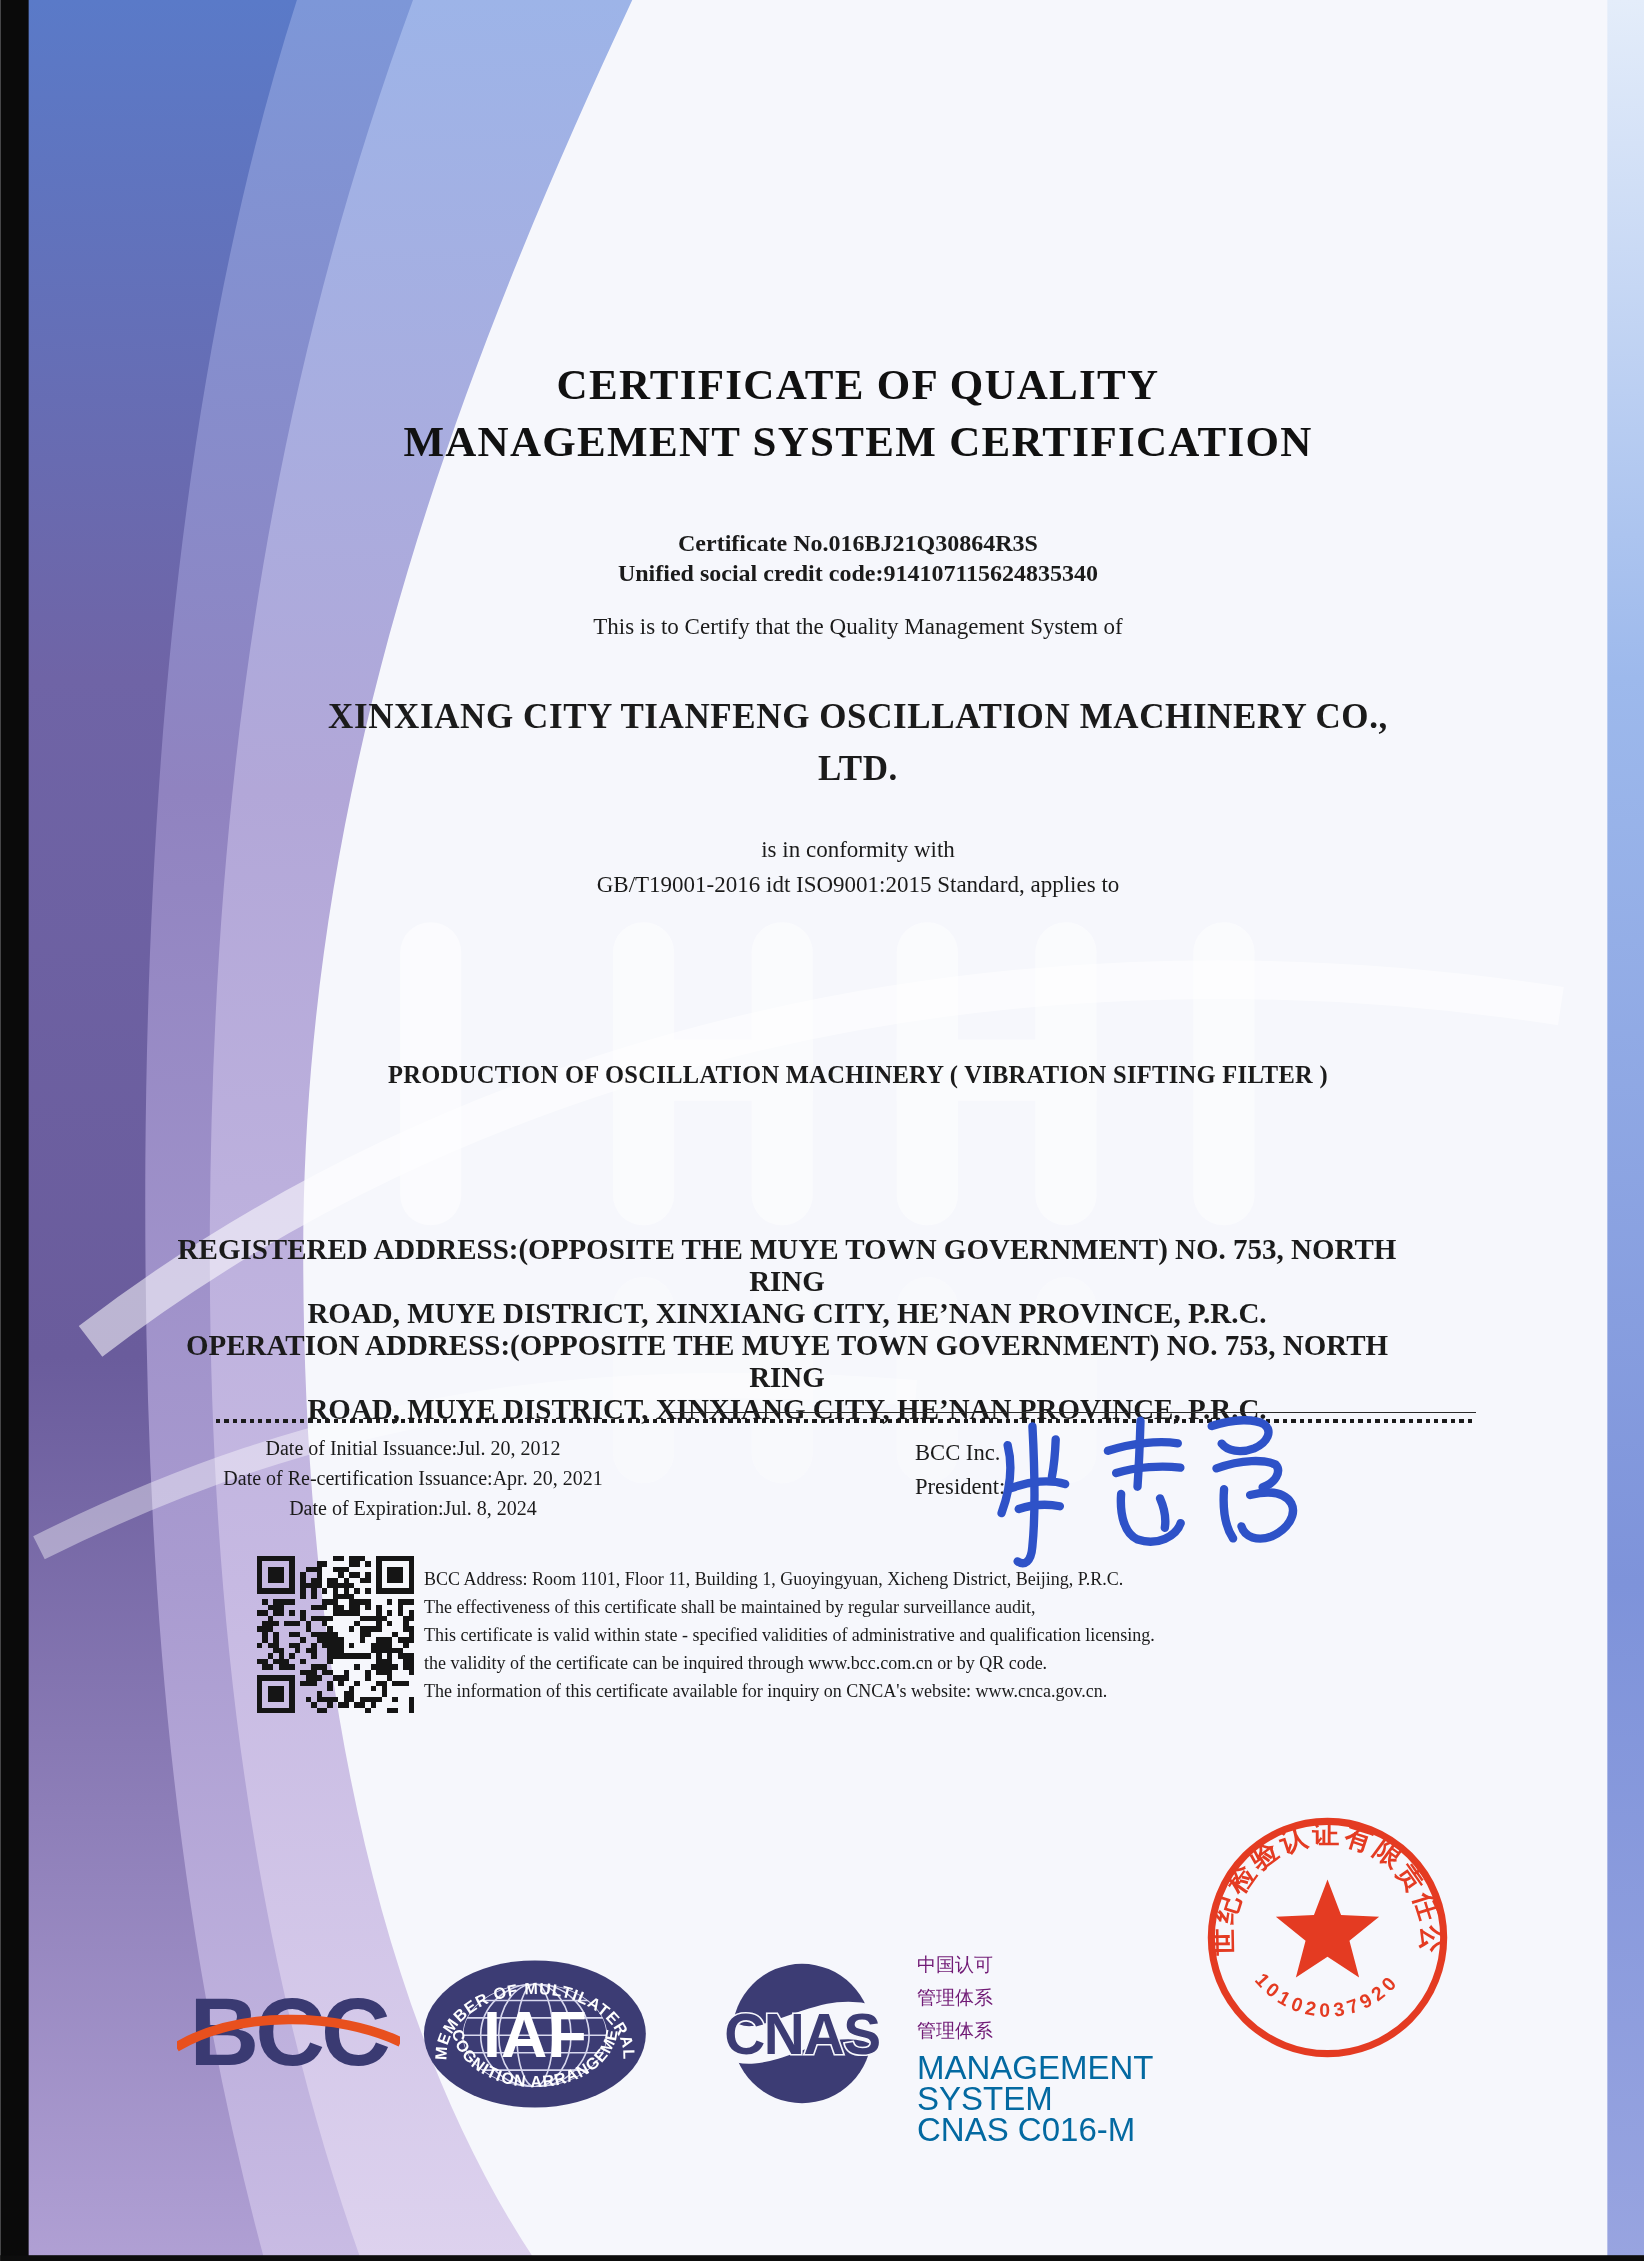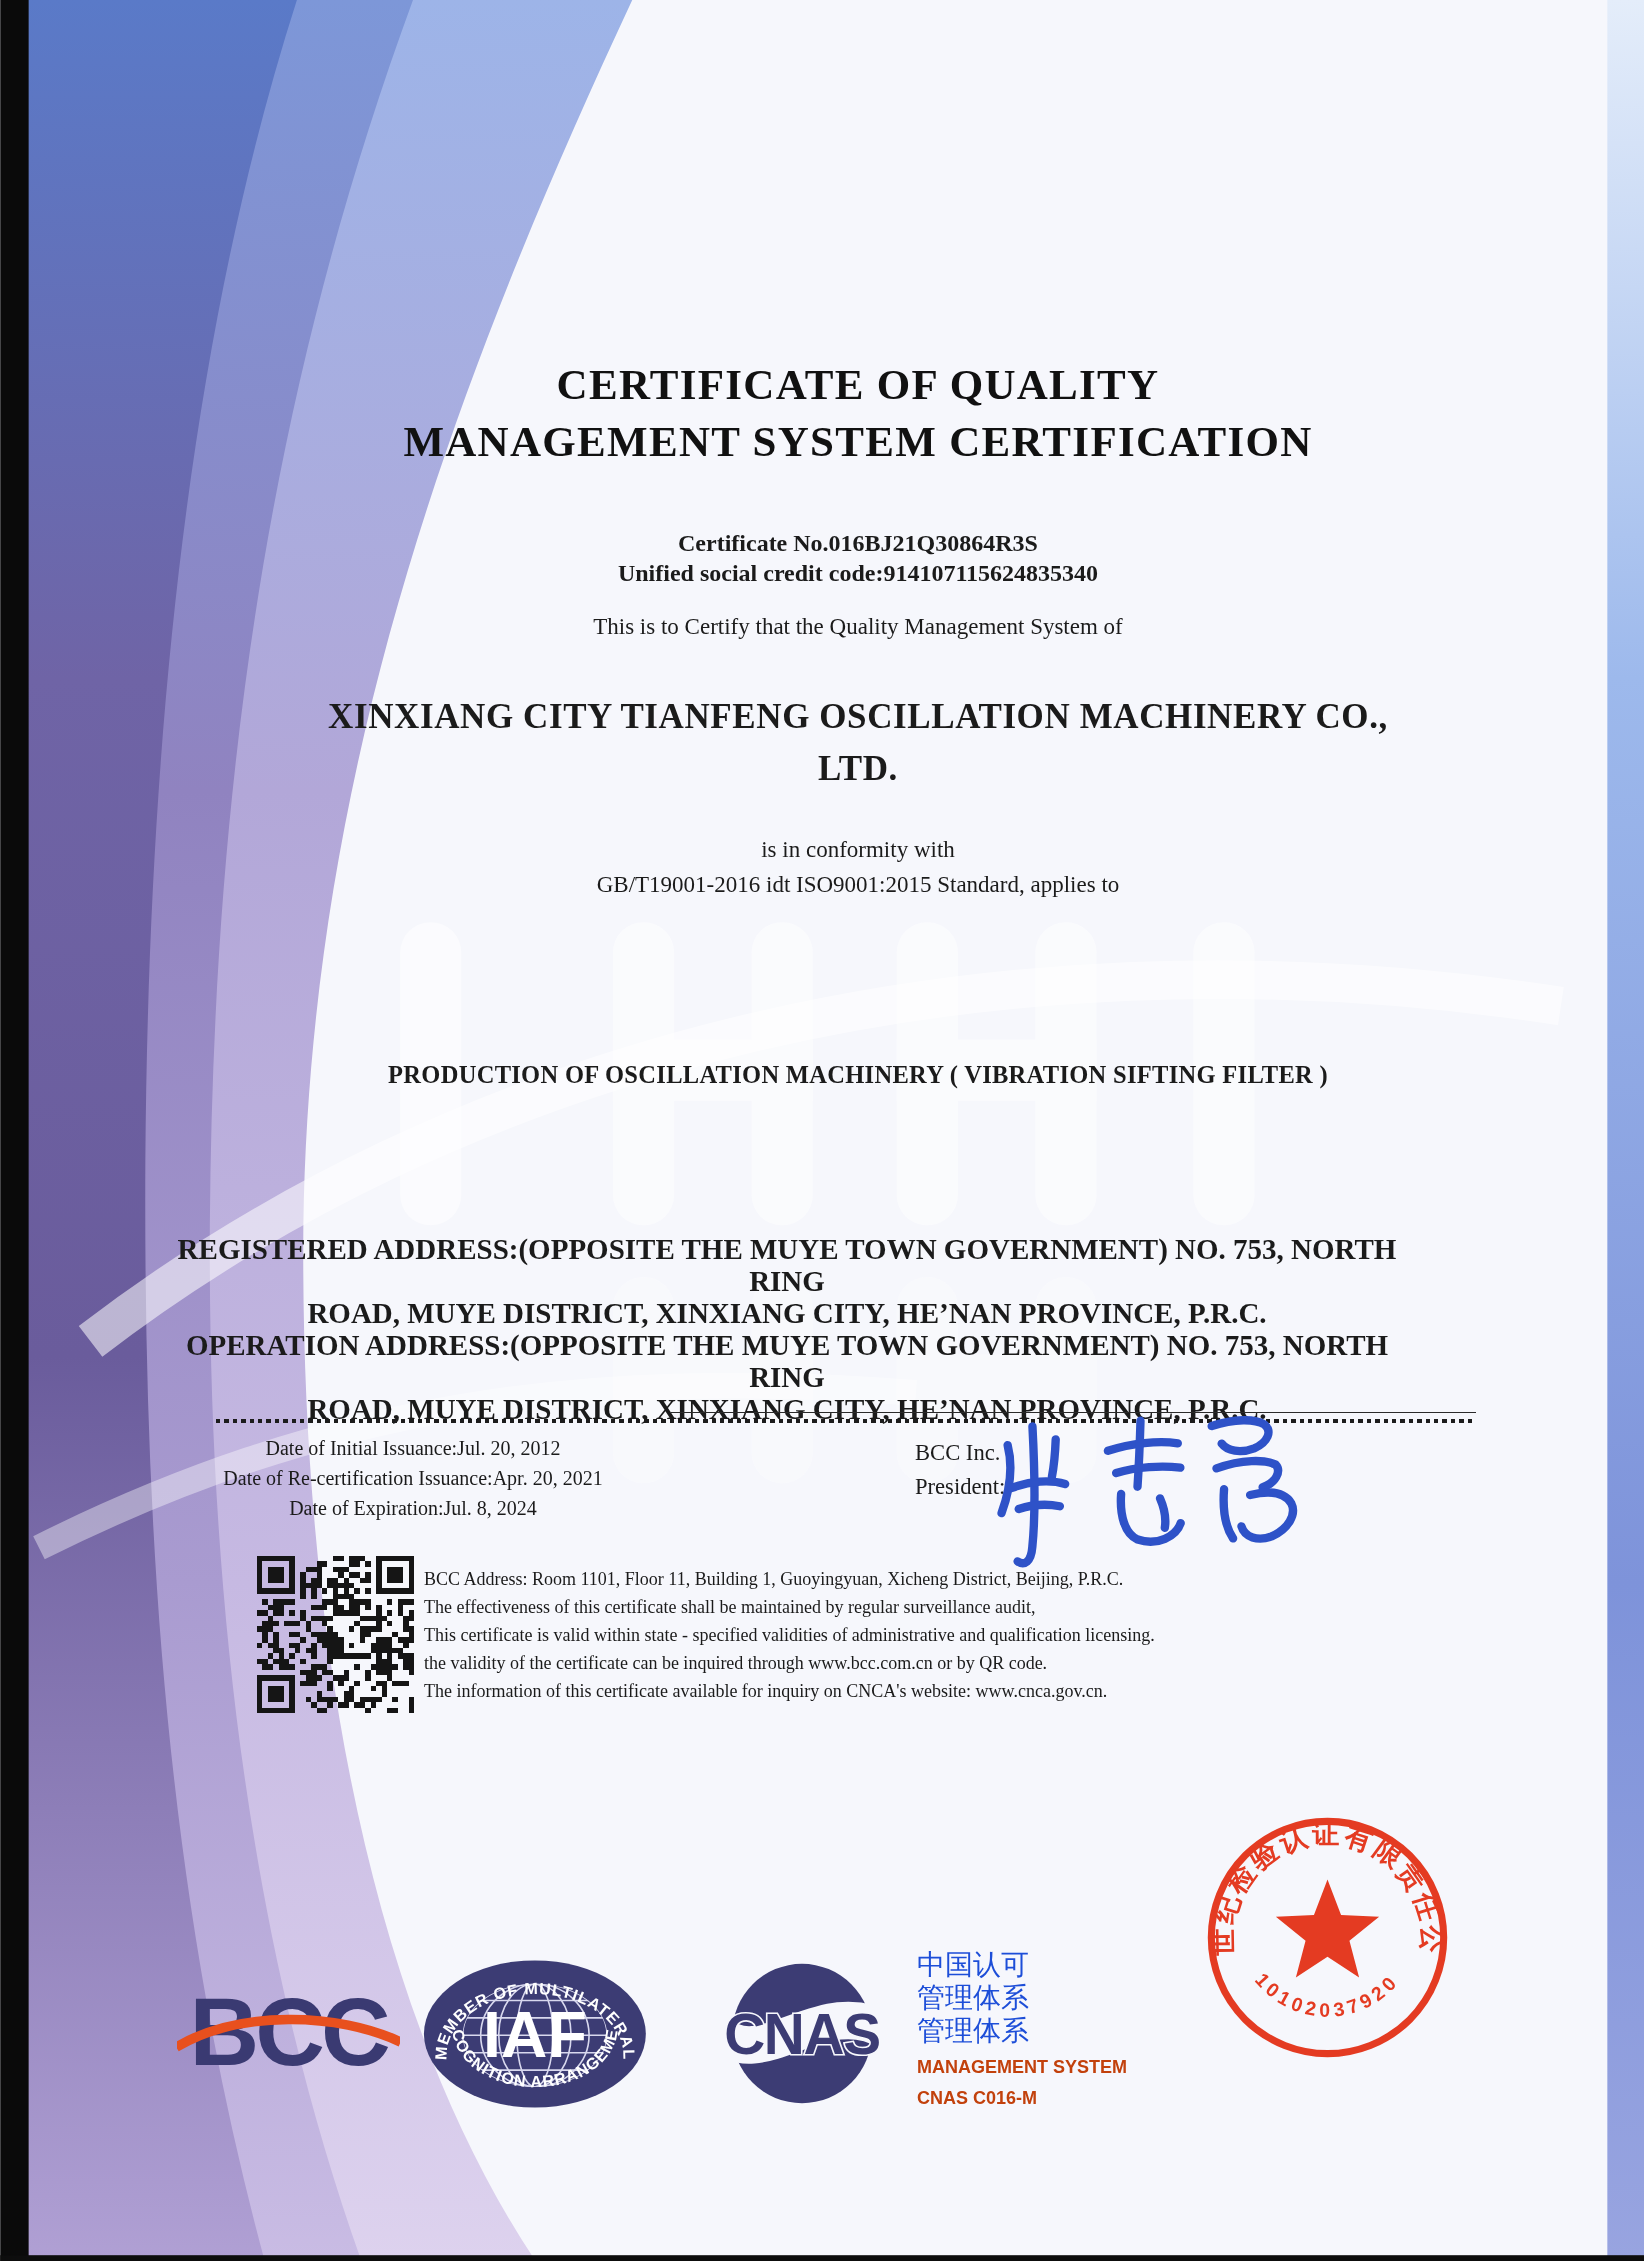--- a/index.html
+++ b/index.html
@@ -24,22 +24,22 @@
     background:repeating-linear-gradient(90deg,#1c1c1c 0 4.5px,transparent 4.5px 8.4px);}
   .dates{left:197px;top:1433px;width:432px;font-size:20px;line-height:30px;text-align:center;}
   .issuer{left:915px;top:1436px;font-size:22.6px;line-height:34px;}
   .sig{left:971px;top:1409px;}
   .qr{left:257px;top:1556px;}
   .fineprint{left:424px;top:1565px;width:742px;font-size:18px;line-height:28px;}
   .logo-bcc{left:177px;top:1970px;}
   .logo-iaf{left:422px;top:1959px;}
   .logo-cnas{left:698px;top:1958px;}
   .cnasblock{left:917px;top:1948px;width:277px;font-family:"Liberation Sans",sans-serif;}
-  .cnasblock .cn{font-size:28px;line-height:33px;color:#1d4ed8;}
-  .cnasblock .en{font-size:18px;line-height:31px;font-weight:bold;color:#c2410c;margin-top:5.2px;}
+  .cnasblock .cn{font-size:19px;line-height:33px;color:#701a75;}
+  .cnasblock .en{font-size:33px;line-height:31px;font-weight:normal;color:#0369a1;margin-top:5.2px;}
   .seal{left:1201px;top:1811px;}
   svg text{font-family:"Liberation Sans",sans-serif;}
 </style>
 </head>
 <body>
 
 <svg id="bg" width="1645" height="2261" viewBox="0 0 2550 3506">
   <defs>
     <linearGradient id="g1" x1="0" y1="0" x2="0" y2="1">
       <stop offset="0" stop-color="#9db4e8"></stop>

